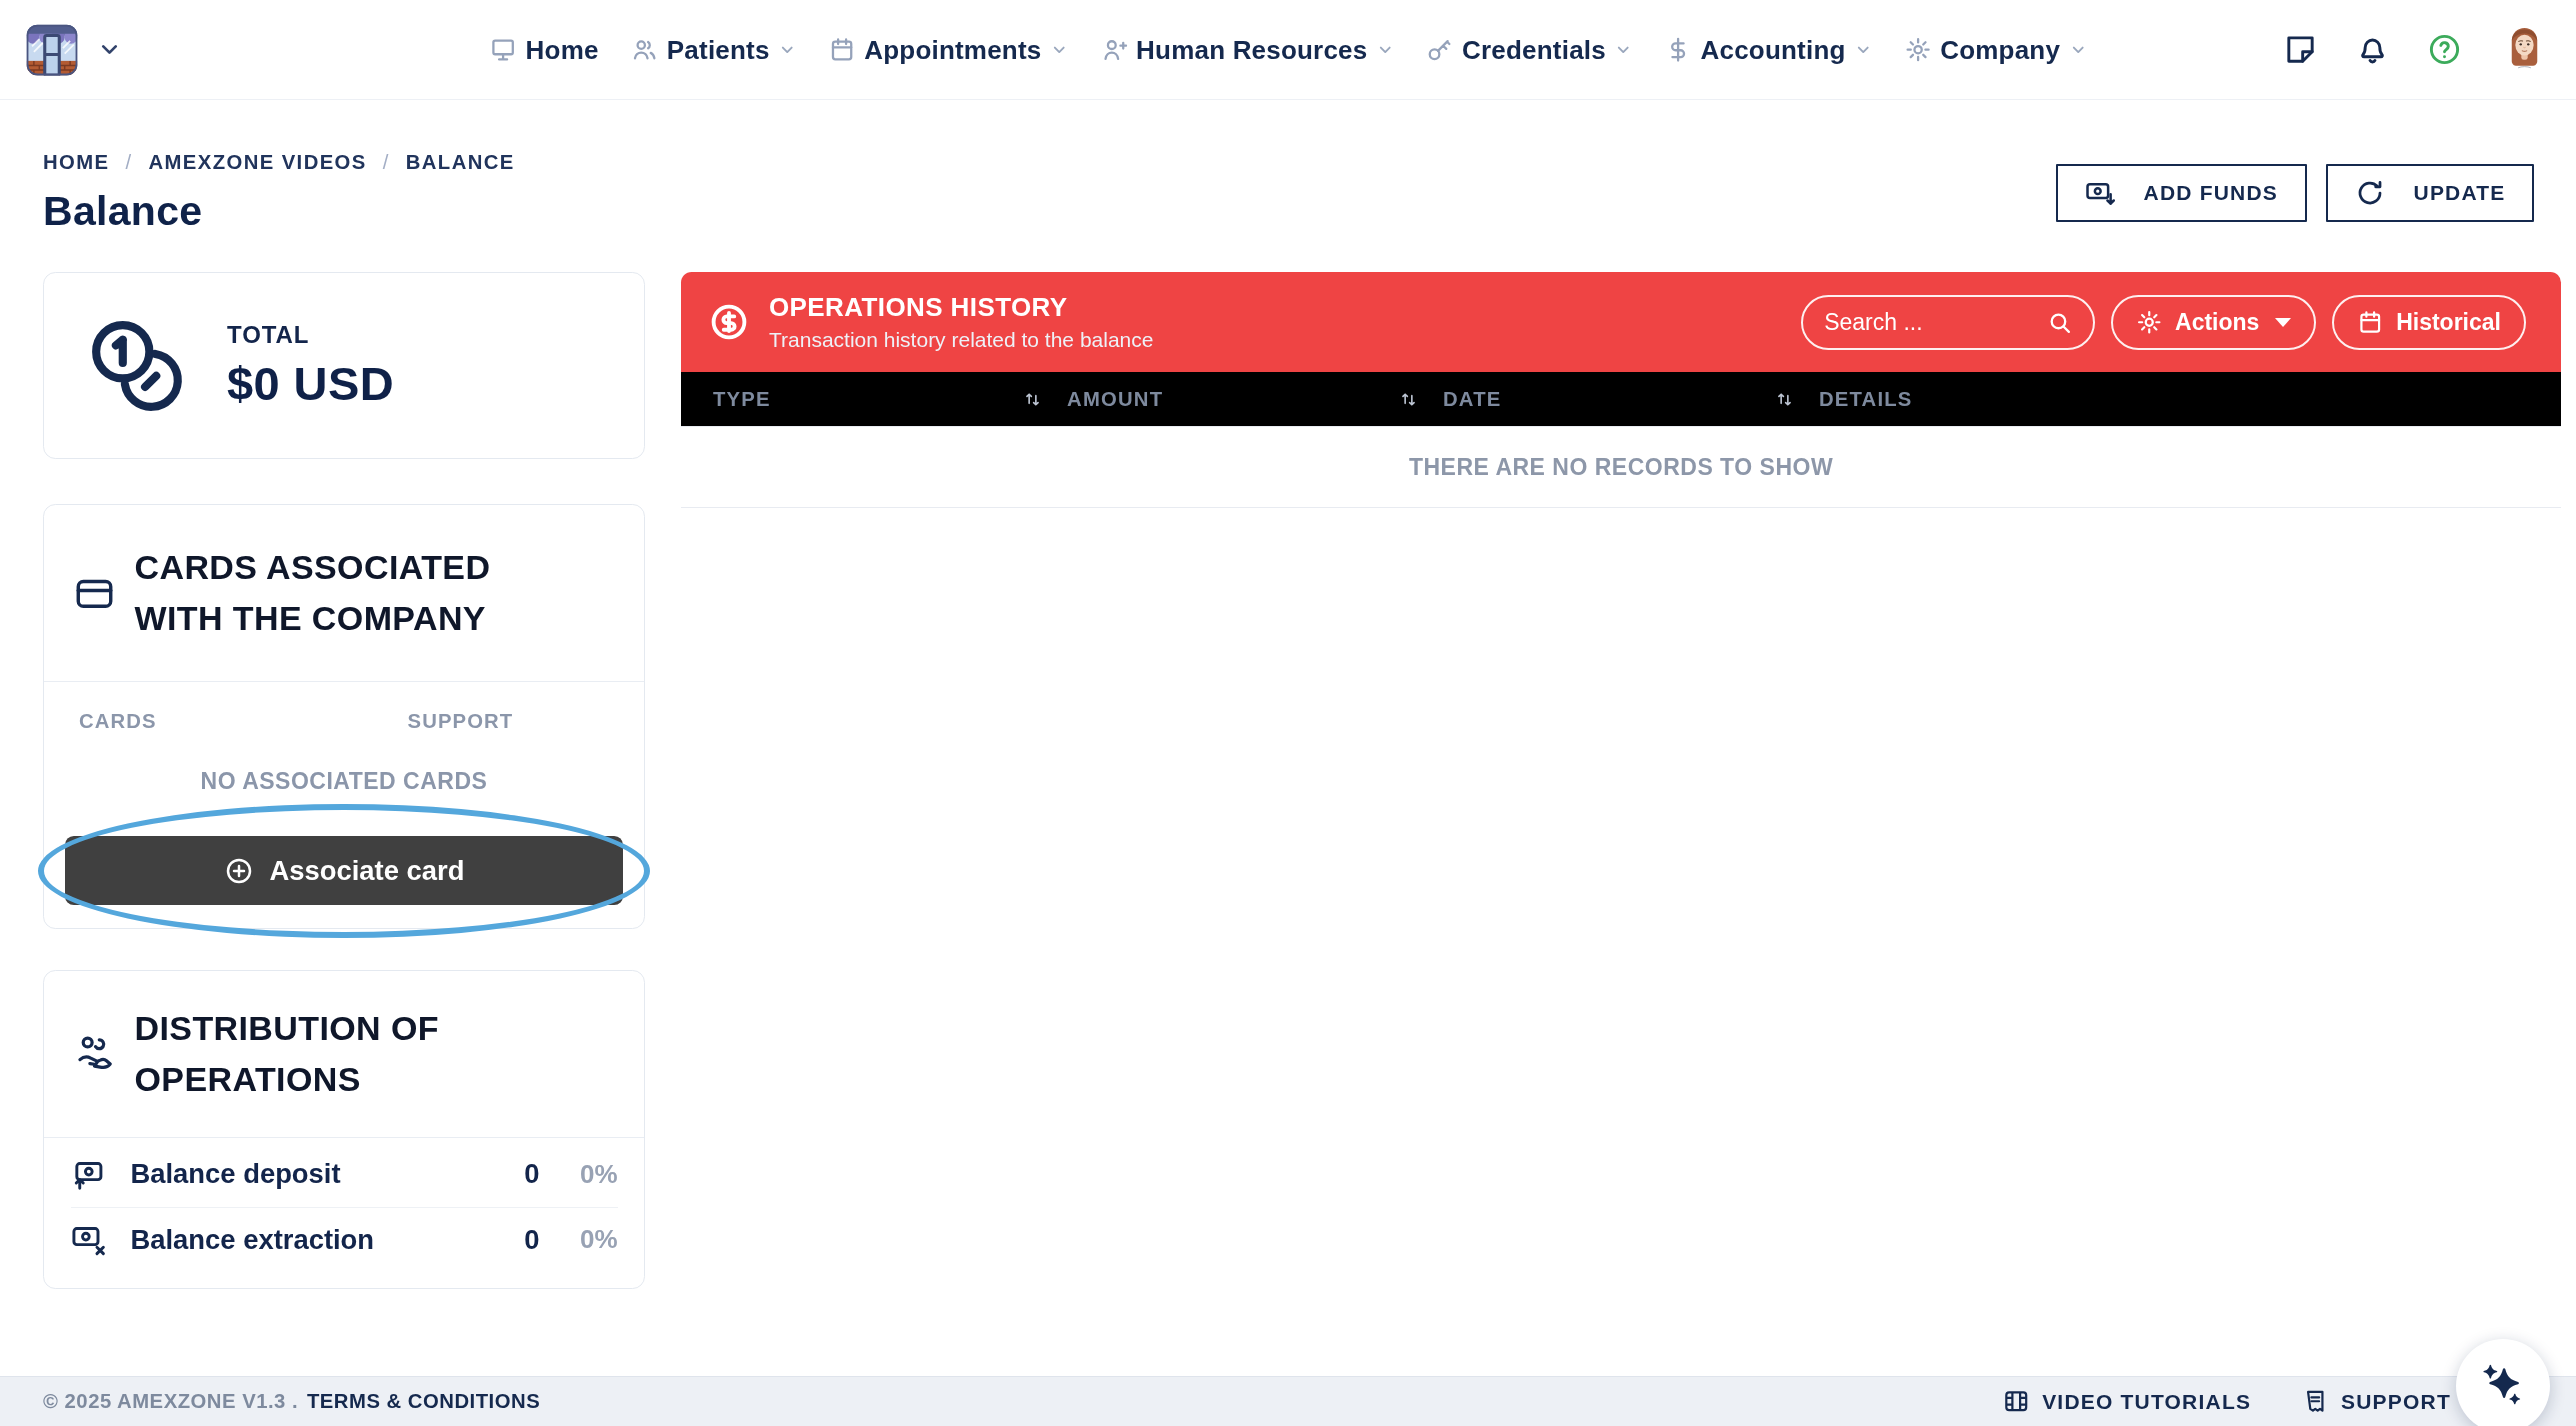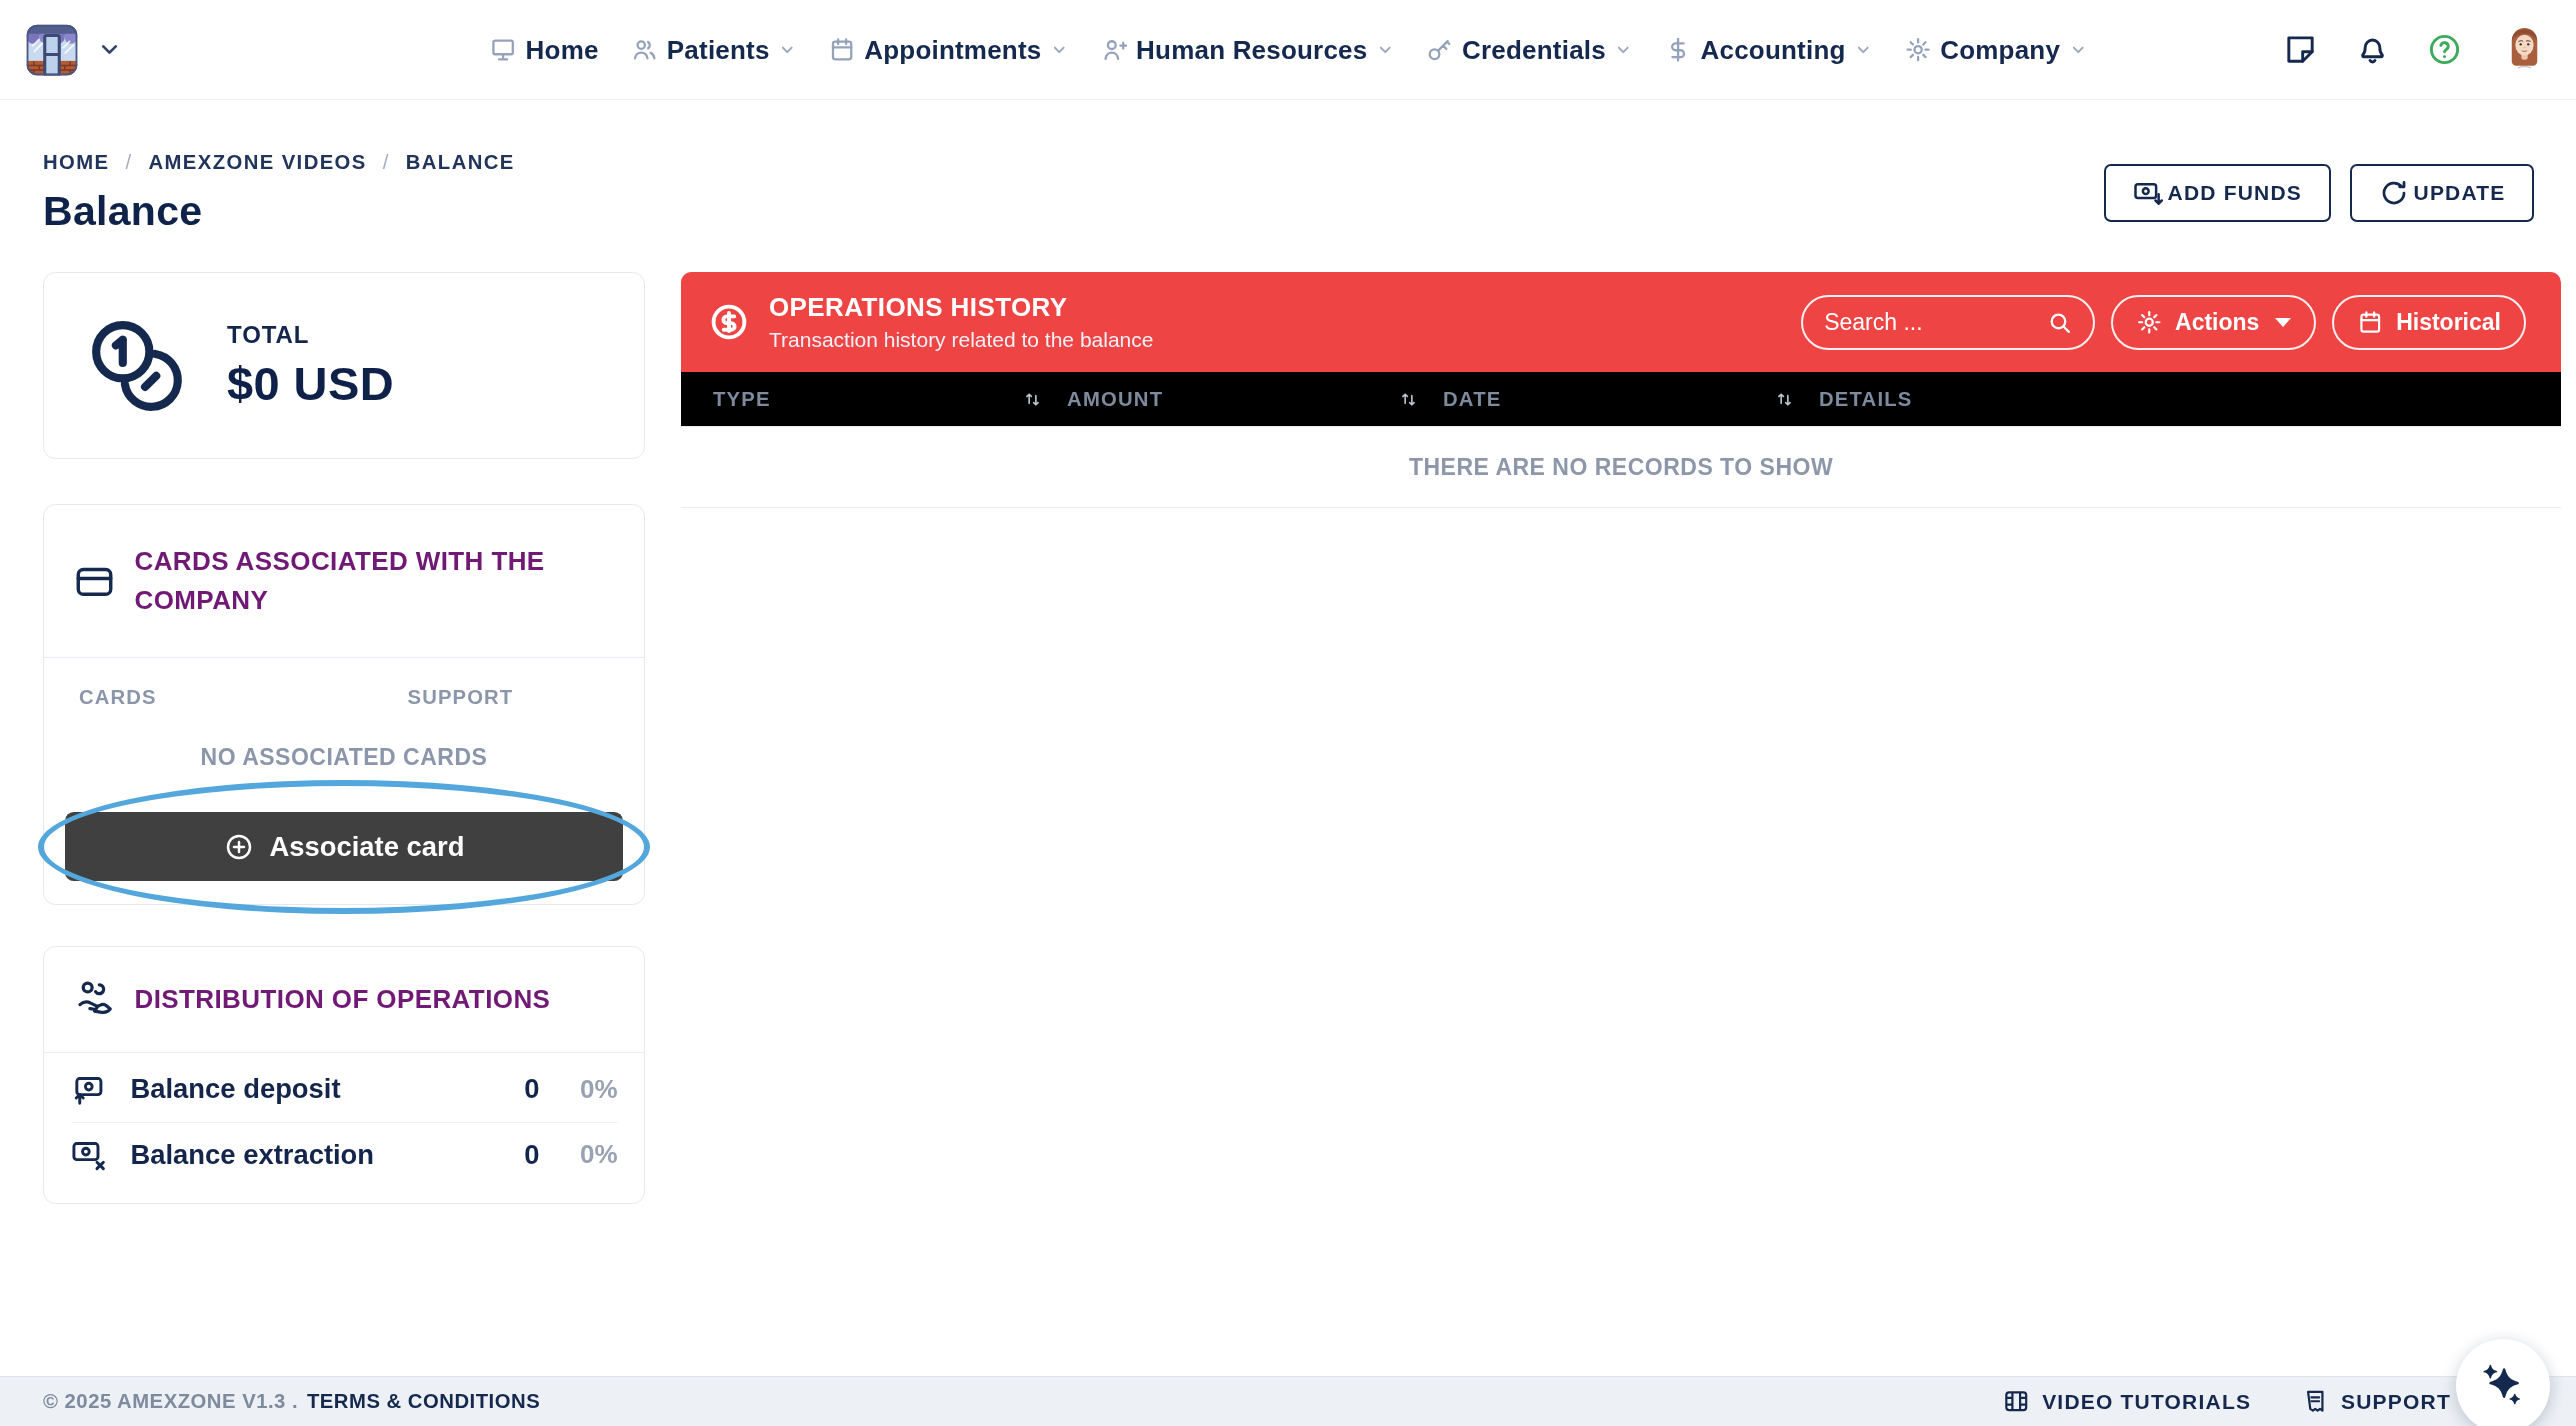--- a/index.html
+++ b/index.html
@@ -24,40 +24,40 @@
   .tb-help { color:#3cab5b; }
   .avatar { width:51px; height:51px; cursor:pointer; }
 
   
   .crumb-row { display:flex; align-items:center; justify-content:space-between; margin:51px 42px 0 43px; }
   .breadcrumb { display:flex; align-items:center; gap:16px; font-size:20.3px; font-weight:700; letter-spacing:1.4px; color:#21345c; }
   .breadcrumb .sep { color:#a3aec5; font-weight:400; }
   .breadcrumb a { cursor:pointer; }
   .page-title { margin-top:14px; font-size:41px; font-weight:700; color:#0f2249; letter-spacing:0.3px; }
   .toolbar { display:flex; gap:19.5px; }
-  .btn-outline { display:flex; align-items:center; gap:5px; height:58px; padding:0 26.5px; background:#fff; border:2.2px solid #15294e; border-radius:7px; color:#15294e; font-size:21px; font-weight:700; letter-spacing:1.2px; cursor:pointer; font-family:inherit; }
+  .btn-outline { display:flex; align-items:center; gap:29px; height:58px; padding:0 26.5px; background:#fff; border:2.2px solid #15294e; border-radius:1px; color:#15294e; font-size:21px; font-weight:700; letter-spacing:1.2px; cursor:pointer; font-family:inherit; }
   .btn-outline .ic { width:30px; height:30px; }
 
   
   .main-row { display:flex; align-items:flex-start; gap:36px; margin:37px 15px 0 43px; flex:1 0 auto; }
   .card { background:#fff; border:1.8px solid #e4e9f0; border-radius:12.4px; }
 
   .left-col { flex:0 0 602px; width:602px; display:flex; flex-direction:column; }
 
   
   .total-card { height:187px; display:flex; align-items:center; padding:0 41px; gap:39px; margin-bottom:45px; }
   .total-ic { width:103px; height:103px; color:#15294e; }
   .total-label { font-size:24px; font-weight:700; letter-spacing:0.9px; color:#13254b; }
   .total-value { margin-top:7px; font-size:47px; font-weight:800; color:#0f2148; letter-spacing:0.4px; }
 
   
   .cards-card { margin-bottom:41px; }
   .card-head { display:flex; align-items:center; gap:19.5px; padding:37px 30px; }
   .card-head .ic { width:41px; height:41px; color:#15294e; flex:0 0 auto; }
-  .card-head-title { font-size:26px; font-weight:700; color:#701a75; letter-spacing:0.4px; line-height:1.5; }
+  .card-head-title { font-size:34px; font-weight:700; color:#0f172a; letter-spacing:0.4px; line-height:1.5; }
   .cards-title { max-width:442px; }
   .hdiv { border-top:1.8px solid #e9edf3; }
   .cards-cols { display:flex; padding:28px 35px 0; font-size:20.3px; font-weight:700; letter-spacing:1.1px; color:#8b96aa; }
   .cards-cols .col-cards { flex:1; }
   .cards-cols .col-expires { flex:0 0 38%; }
   .cards-empty { text-align:center; margin-top:35px; font-size:23px; font-weight:600; letter-spacing:0.5px; color:#8b96aa; }
   .assoc-wrap { position:relative; margin:41px 21px 23px; }
   .assoc-btn { width:100%; height:69px; display:flex; align-items:center; justify-content:center; gap:16px; background:#404040; border:none; border-radius:8.8px; color:#fff; font-size:27.4px; font-weight:600; cursor:pointer; font-family:inherit; }
   .assoc-btn .ic { width:30px; height:30px; }
   .assoc-ellipse { position:absolute; left:50%; top:50%; transform:translate(-50%,-50%); width:612px; height:134px; border:6.2px solid #54a7dc; border-radius:50%; pointer-events:none; z-index:3; }

